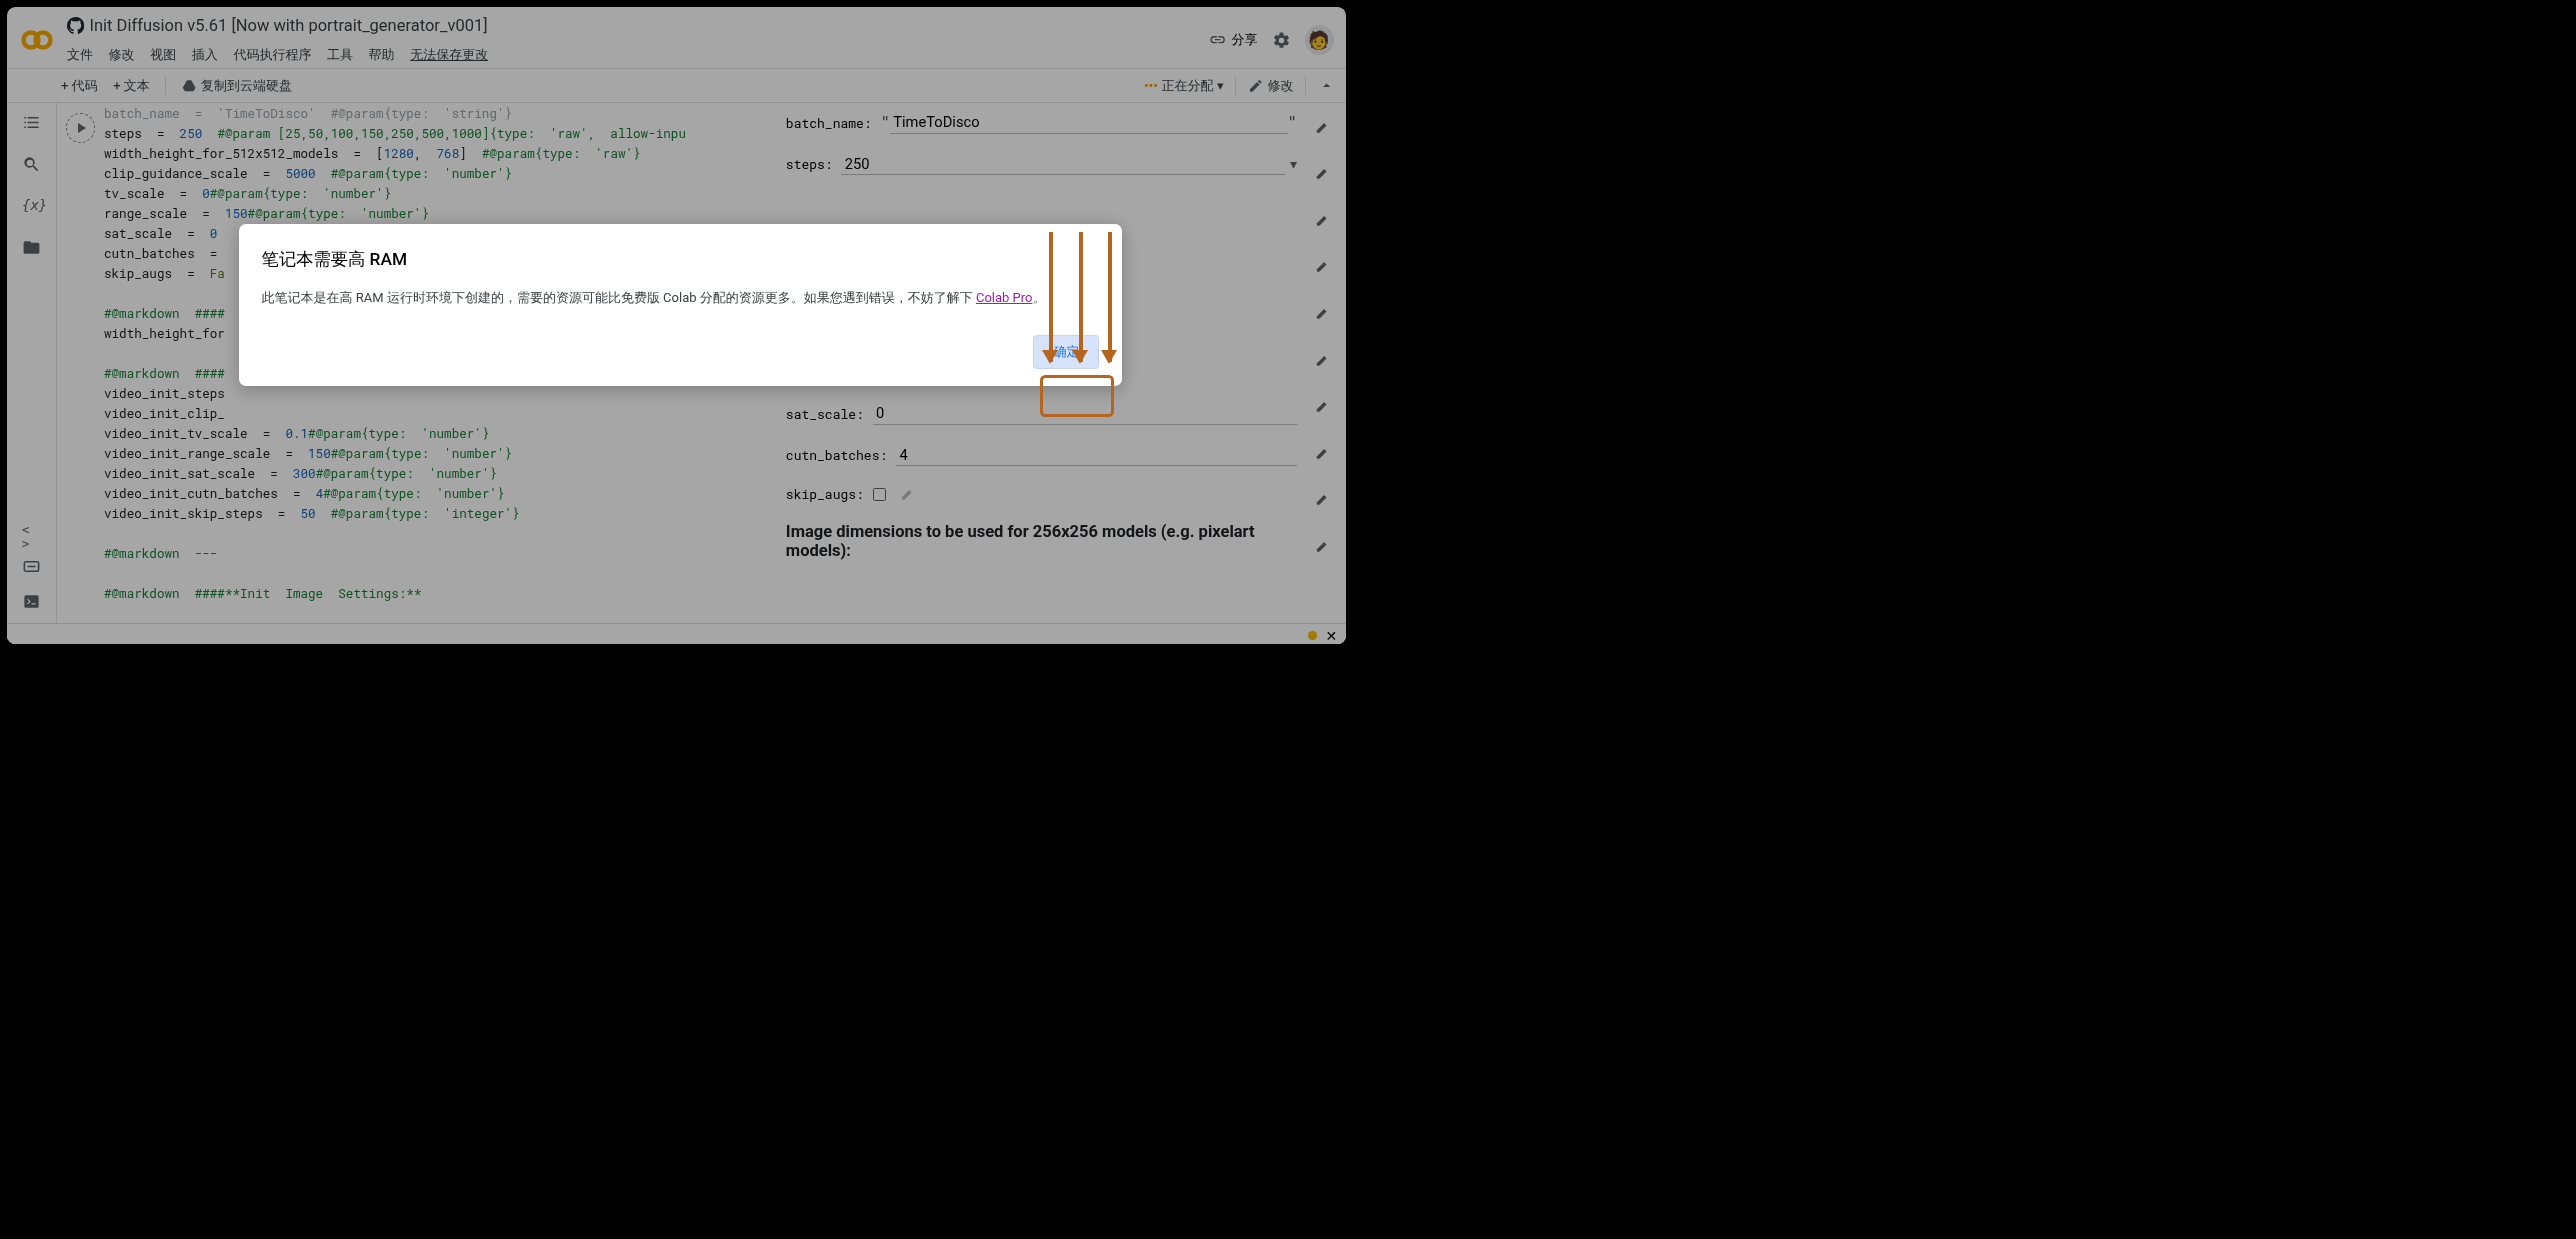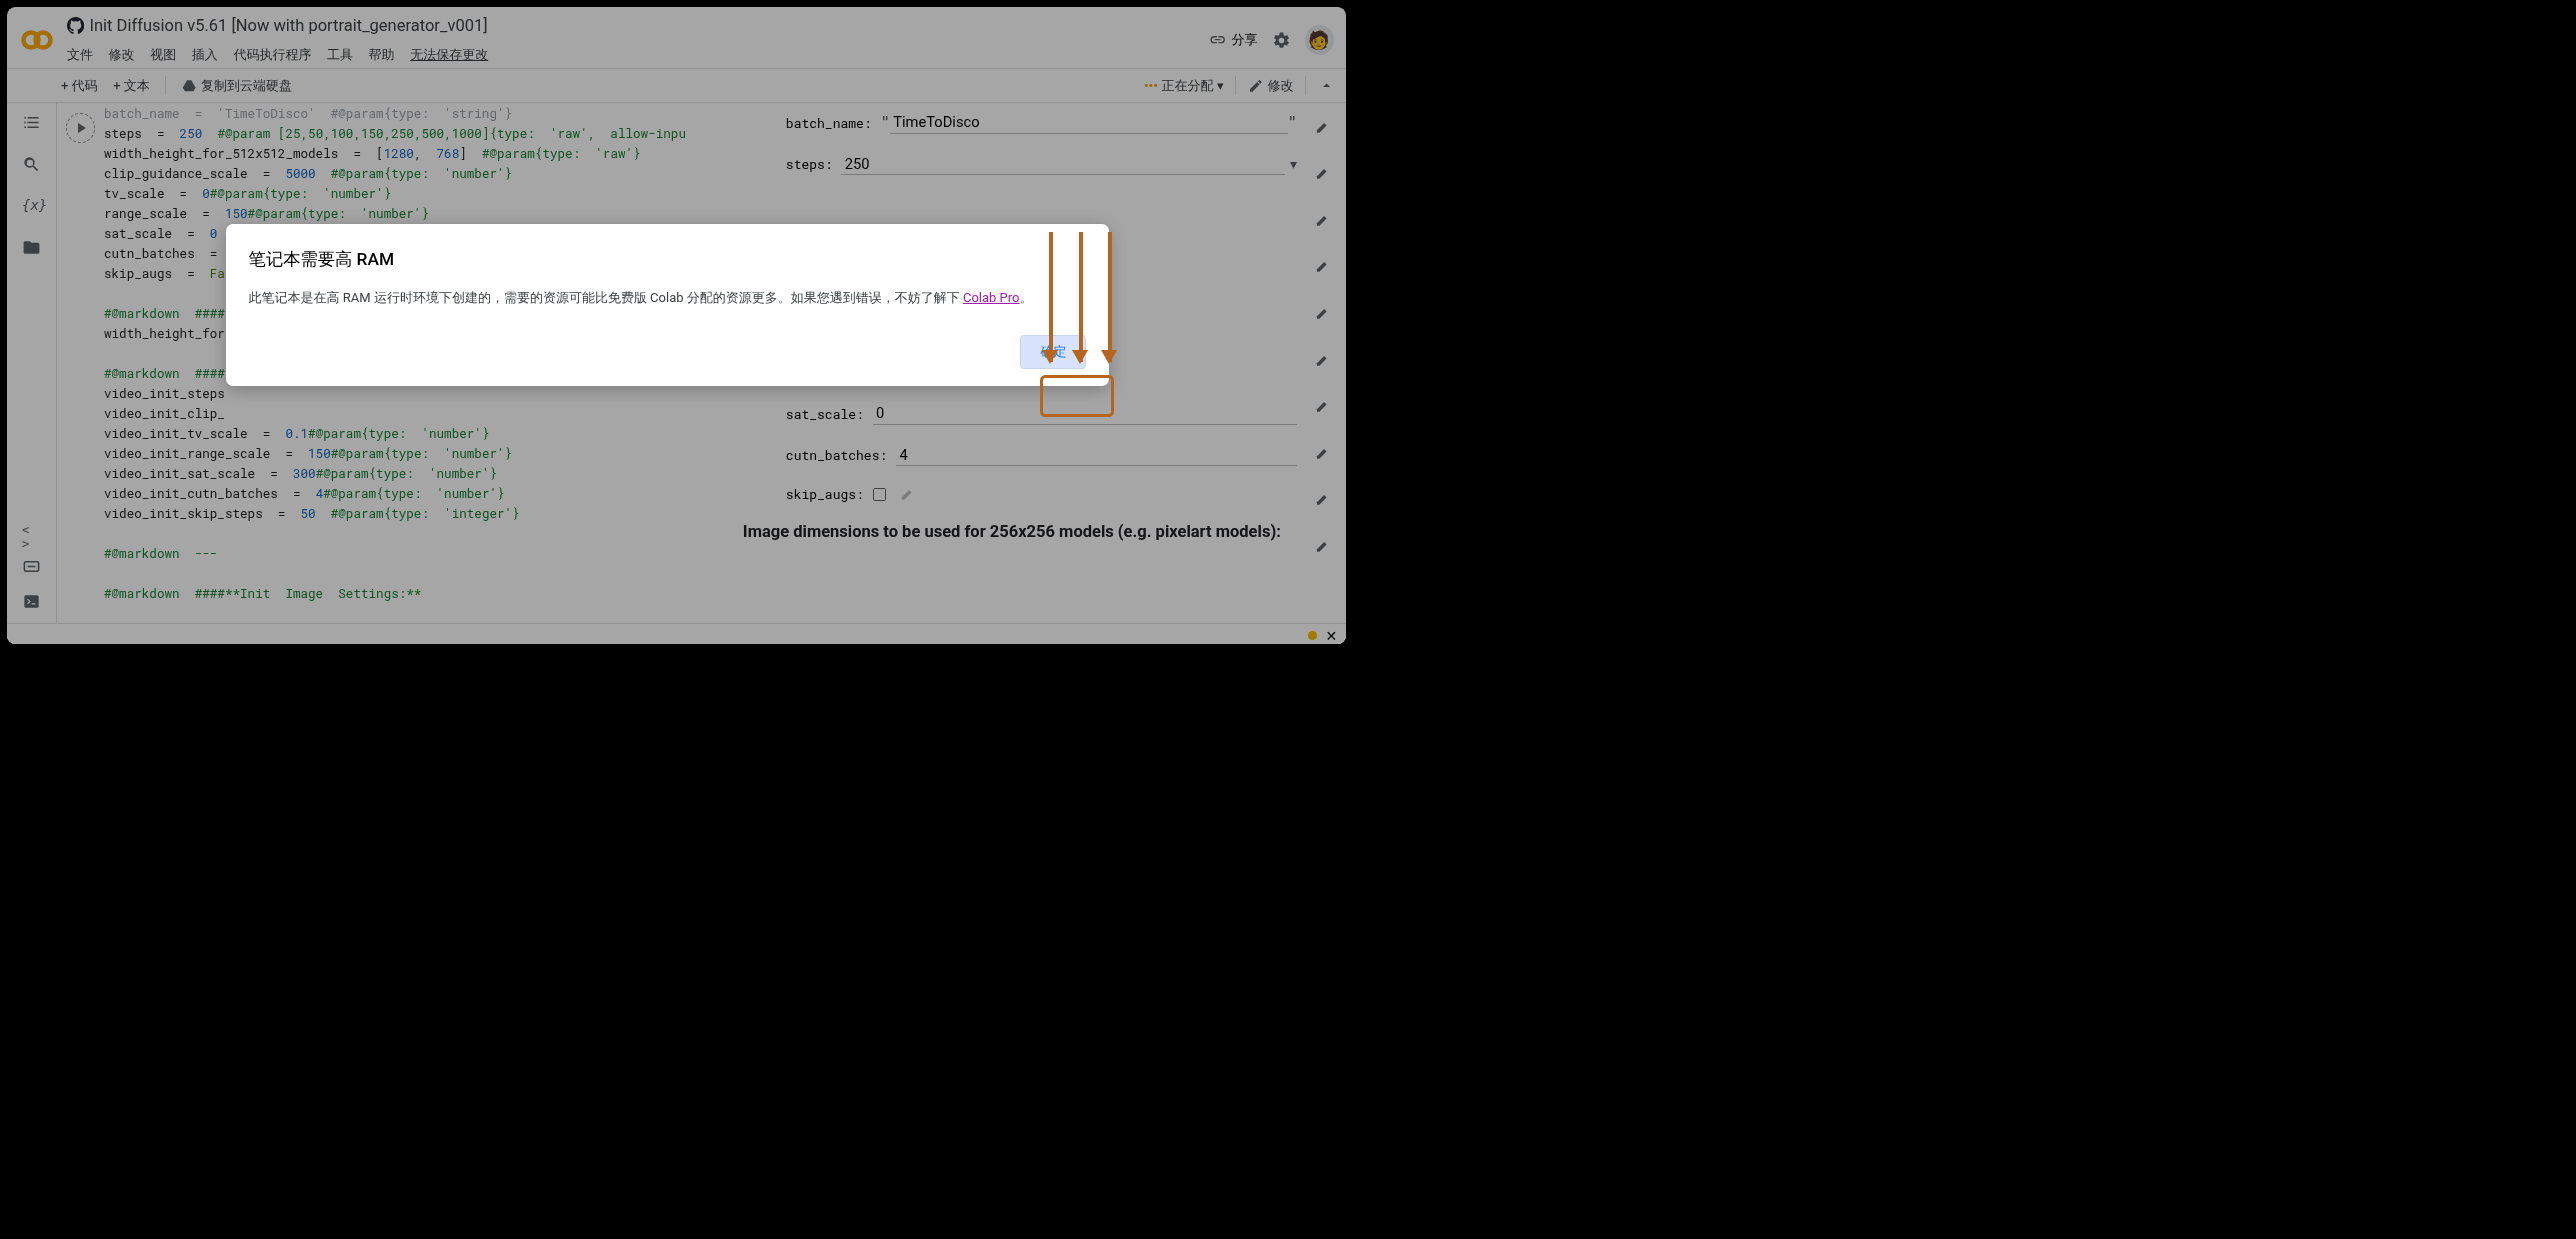--- a/index.html
+++ b/index.html
@@ -193,29 +193,30 @@
   top: 15.6px;
   display: flex;
   flex-direction: column;
   gap: 31px;
 }
 .dim-heading {
   font-size: 16.5px;
   font-weight: 700;
   color: #202124;
   margin-top: 17.3px;
+  margin-left: 43px;
 }
 
 
 .modal {
   position: absolute;
   z-index: 100;
   background: #fff;
   border-radius: 7px;
-  left: 226px;
+  left: 239px;
   top: 224px;
   width: 883px;
   padding: 22.6px 22.6px 17.3px 22.6px;
   box-shadow: 0 3.5px 17.3px rgba(0,0,0,0.25);
 }
 .modal h2 { font-size: 17.3px; font-weight: 500; margin-bottom: 17.3px; }
 .modal p { font-size: 13px; line-height: 1.6; color: #3c4043; }
 .modal a { color: #a21caf; text-decoration: underline; }
 .modal-actions { display: flex; justify-content: flex-end; margin-top: 26px; }
 .ok-btn {

